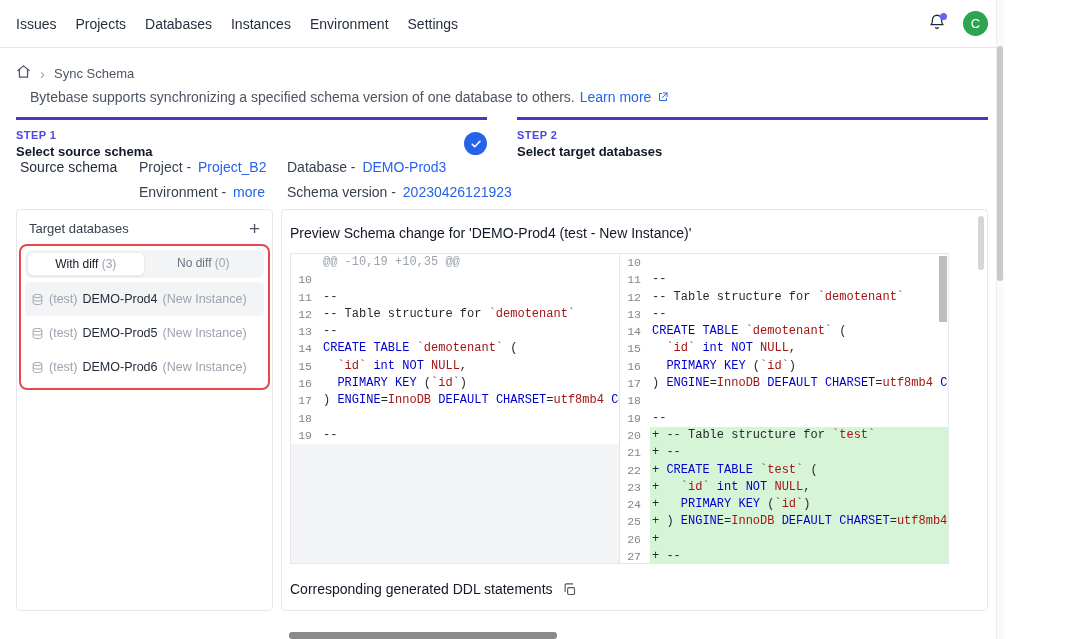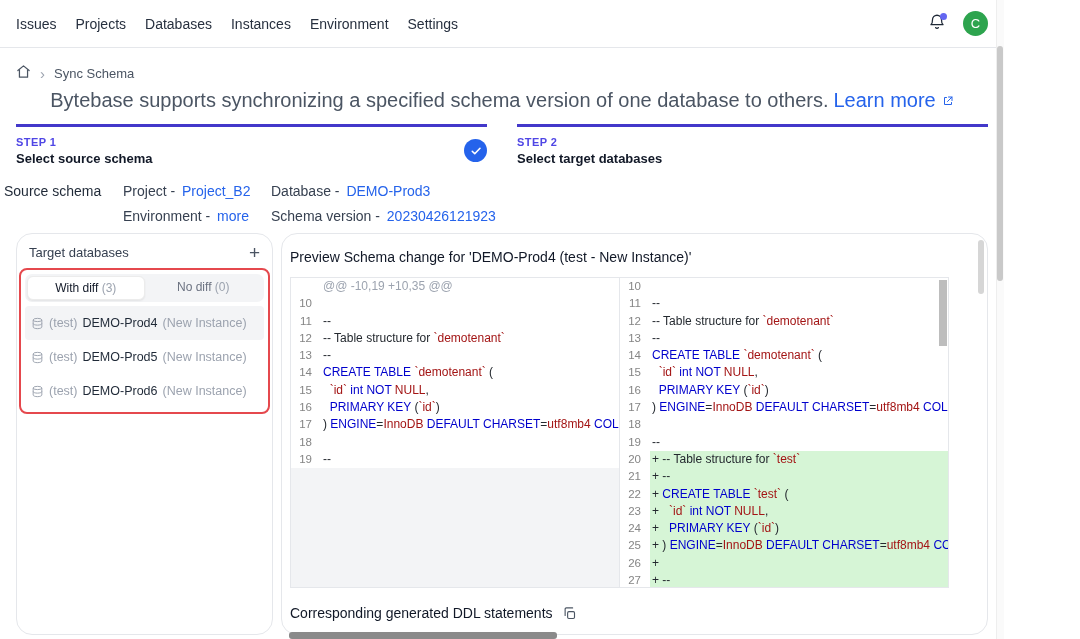--- a/index.html
+++ b/index.html
@@ -16,42 +16,42 @@
   .bell-wrap { position:relative; width:20px; height:20px; display:flex; align-items:center; justify-content:center; cursor:pointer; }
   .bell-dot { position:absolute; top:-1px; right:0; width:7px; height:7px; border-radius:50%; background:#6366f1; }
   .avatar { width:25px; height:25px; border-radius:50%; background:#2da44e; color:#fff; font-size:13px;
             display:flex; align-items:center; justify-content:center; cursor:pointer; }
 
   
   .breadcrumb { display:flex; align-items:center; gap:9px; padding:16px 16px 0; font-size:13px; color:#4b5563; }
   .crumb-sep { color:#9ca3af; font-size:15px; line-height:1; }
 
   
-  .intro { margin-top:7px; padding:0 30px; font-size:20px; color:#4b5563; display:flex; align-items:center; gap:5px;justify-content:center; }
+  .intro { margin-top:7px; padding:0 30px; font-size:14px; color:#4b5563; display:flex; align-items:center; gap:5px; }
   .link { color:#2563eb; cursor:pointer; }
   .ext-icon { display:inline-flex; margin-left:1px; }
 
   
   .stepper { display:flex; gap:30px; padding:0 16px; margin-top:12px; }
   .step { flex:1; border-top:3px solid #4338ca; padding-top:9px; position:relative; }
   .step-label { font-size:11px; font-weight:700; color:#4f46e5; letter-spacing:.04em; }
   .step-title { font-size:13px; font-weight:600; color:#111827; margin-top:3px; }
   .step-check { position:absolute; right:0; top:12px; width:23px; height:23px; border-radius:50%;
                 background:#2563eb; display:flex; align-items:center; justify-content:center; }
 
   
-  .source { display:flex; padding:0 4px; margin-top:17px; font-size:14px; }
+  .source { display:flex; padding:0 20px; font-size:14px; }
   .source-heading { width:119px; color:#1f2937; flex:none; }
   .source-grid { display:grid; grid-template-columns:148px auto; row-gap:9px; }
   .pair { white-space:nowrap; color:#374151; }
   .pair .link { margin-left:3px; }
 
   
   .main { display:flex; gap:8px; padding:0 16px; margin-top:9px; height:402px; align-items:stretch; }
-  .panel { background:#fff; border:1px solid #e5e7eb; border-radius:16px; }
+  .panel { background:#fff; border:1px solid #e5e7eb; border-radius:4px; }
 
   .target-panel { width:257px; flex:none; display:flex; flex-direction:column; }
   .target-header { display:flex; justify-content:space-between; align-items:center; padding:9px 12px 6px; }
   .target-title { font-size:13px; color:#374151; }
   .add-btn { font-size:19px; color:#4b5563; line-height:1; cursor:pointer; background:none; border:none; }
   .red-box { margin:0 2px 8px; border:2px solid #e5484d; border-radius:8px; padding:4px; }
   .tab-group { display:grid; grid-template-columns:1fr 1fr; background:#f3f4f6; border-radius:7px; padding:2px; }
   .tab { text-align:center; font-size:12px; padding:4px 0; border-radius:6px; color:#6b7280; cursor:pointer; }
   .tab.active { background:#fff; border:1px solid #ececec; color:#111827; box-shadow:0 1px 2px rgba(0,0,0,.07); }
   .tab .count { color:#9ca3af; }
@@ -62,21 +62,21 @@
   .ti-icon { display:inline-flex; flex:none; }
   .ti-env,.ti-note { color:#9ca3af; }
   .ti-name { color:#1f2937; font-weight:500; }
 
   
   .preview-panel { flex:1; position:relative; overflow:hidden; }
   .preview-title { padding:15px 16px 12px 8px; font-size:14px; color:#111827; }
   .panel-vscroll { position:absolute; right:3px; top:6px; width:6px; height:54px; background:#d6d6d6; border-radius:3px; }
 
   .diff { margin:0 38px 0 8px; height:311px; border:1px solid #e5e7eb; display:flex; position:relative;
-          font-family:Liberation Sans, sans-serif; font-size:12px; overflow:hidden; background:#fff; }
+          font-family:Liberation Mono, monospace; font-size:12px; overflow:hidden; background:#fff; }
   .diff-pane { flex:1; overflow:hidden; display:flex; flex-direction:column; min-width:0; }
   .diff-pane.left { border-right:1px solid #e5e7eb; }
   .diff-row { display:flex; height:17.3px; line-height:17.3px; flex:none; white-space:pre; }
   .gutter { width:30px; flex:none; text-align:right; padding-right:9px; color:#858585; font-size:11.5px; }
   .code { flex:1; overflow:hidden; color:#24292f; padding-left:2px; }
   .added .code { background:#d6f5d6; }
   .hunk-text { color:#9ca3af; }
   .diff-filler { flex:1; background:#f3f4f6; }
   .tk-kw { color:#0000cc; }
   .tk-lit { color:#a31515;text-align:center; }

